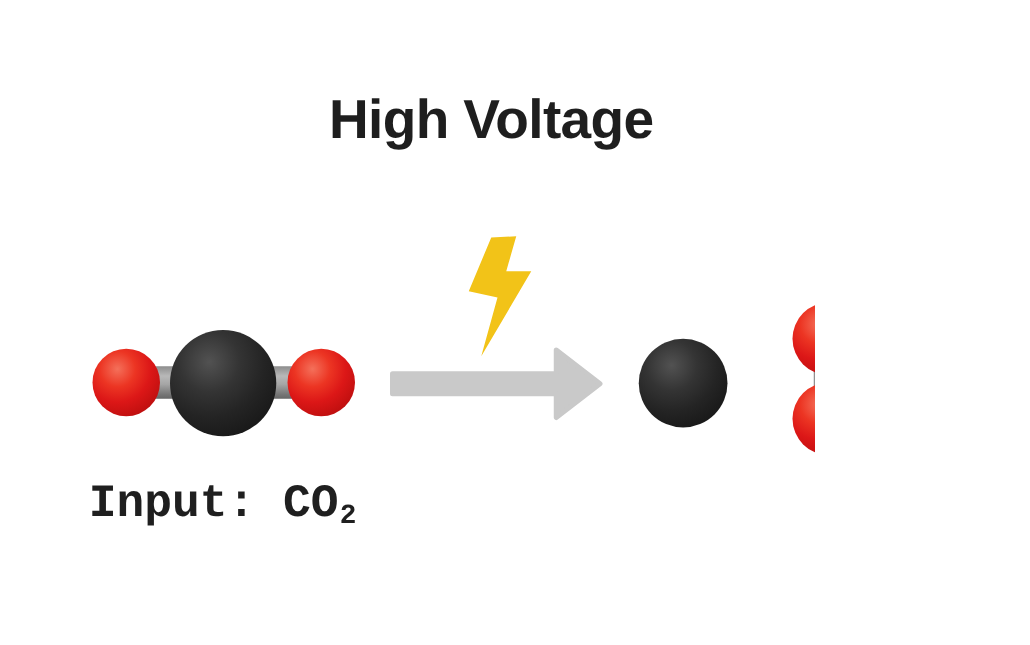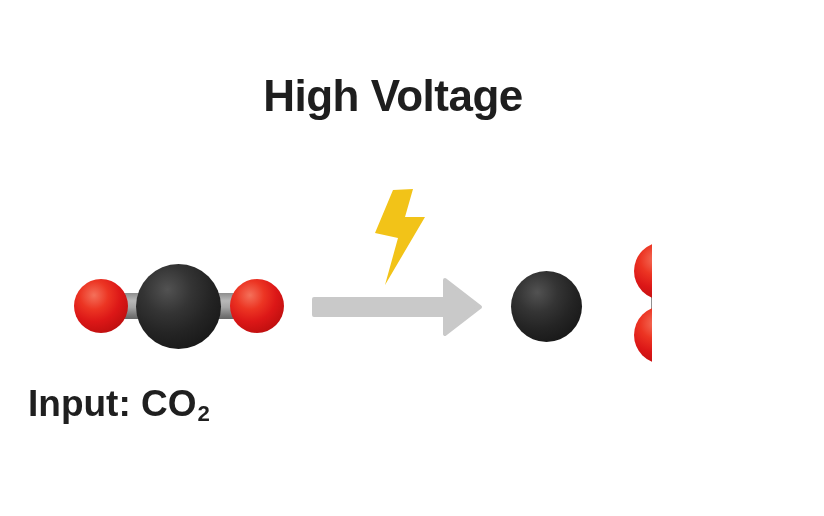--- a/index.html
+++ b/index.html
@@ -90,25 +90,26 @@
     stroke: #C9C9C9;
     stroke-width: 4;
     stroke-linejoin: round;
   }
 
   
   .label {
     position: absolute;
     top: 383px;
     width: 300px;
-    text-align: left;
+    text-align: center;
     font-size: 37px;
     font-weight: 600;
     color: #1F1F1F;
     white-space: nowrap;
+    font-family: Liberation Mono, monospace;
   }
   .label sub {
     font-size: 0.6em;
     line-height: 0;
     position: relative;
     top: 0.22em;
     vertical-align: baseline;
     margin-left: 1px;
   }
   .label-input  { left: 28px;  }

